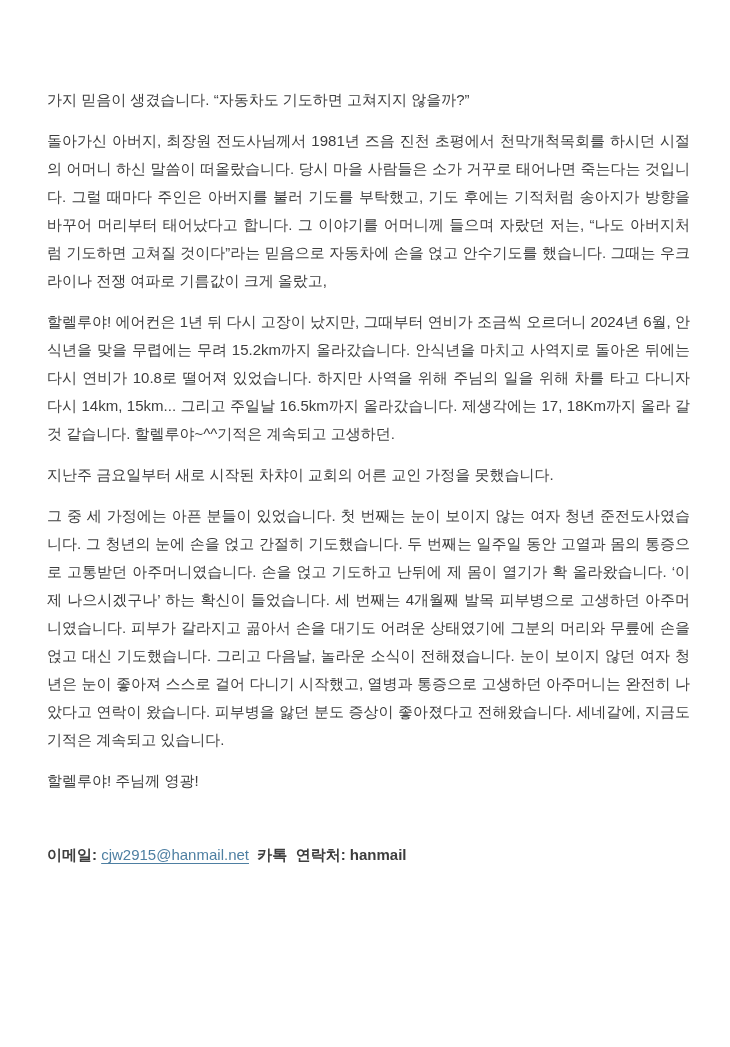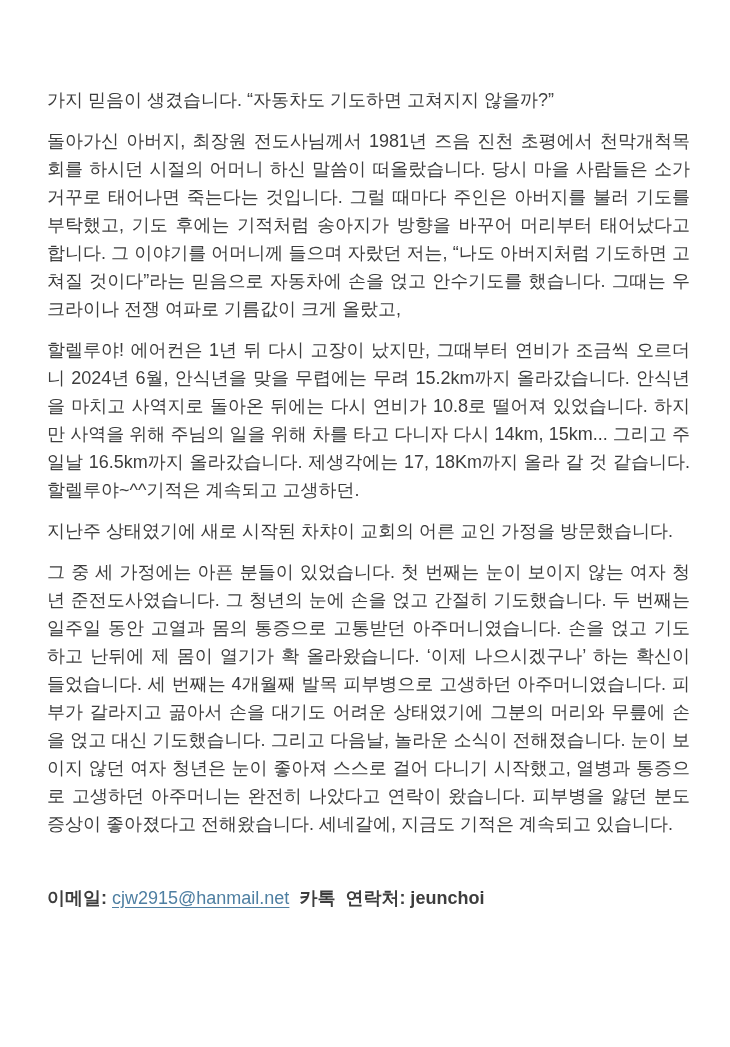--- a/index.html
+++ b/index.html
@@ -12,21 +12,21 @@
     color: #3d3d3d;
     overflow: hidden;
   }
   .page {
     width: 730px;
     height: 1047px;
     background: #ffffff;
     padding: 86px 40px 0 47px;
   }
   .content p {
-    font-size: 18px;
+    font-size: 15px;
     line-height: 28px;
     text-align: justify;
     word-break: normal;
     overflow-wrap: break-word;
     margin: 0 0 13px 0;
     color: #3d3d3d;
   }
   .content p.last-body { margin-bottom: 0; }
   .contact-line {
     margin-top: 46px !important;
@@ -41,18 +41,19 @@
   }
 </style>
 </head>
 <body style="color: rgb(61, 61, 61); background: rgb(255, 255, 255);">
 
 <div class="page">
   <div class="content">
     <p>가지 믿음이 생겼습니다. “자동차도 기도하면 고쳐지지 않을까?”</p>
     <p>돌아가신 아버지, 최장원 전도사님께서 1981년 즈음 진천 초평에서 천막개척목회를 하시던 시절의 어머니 하신 말씀이 떠올랐습니다. 당시 마을 사람들은 소가 거꾸로 태어나면 죽는다는 것입니다. 그럴 때마다 주인은 아버지를 불러 기도를 부탁했고, 기도 후에는 기적처럼 송아지가 방향을 바꾸어 머리부터 태어났다고 합니다. 그 이야기를 어머니께 들으며 자랐던 저는, “나도 아버지처럼 기도하면 고쳐질 것이다”라는 믿음으로 자동차에 손을 얹고 안수기도를 했습니다. 그때는 우크라이나 전쟁 여파로 기름값이 크게 올랐고,</p>
     <p>할렐루야! 에어컨은 1년 뒤 다시 고장이 났지만, 그때부터 연비가 조금씩 오르더니 2024년 6월, 안식년을 맞을 무렵에는 무려 15.2km까지 올라갔습니다. 안식년을 마치고 사역지로 돌아온 뒤에는 다시 연비가 10.8로 떨어져 있었습니다. 하지만 사역을 위해 주님의 일을 위해 차를 타고 다니자 다시 14km, 15km... 그리고 주일날 16.5km까지 올라갔습니다. 제생각에는 17, 18Km까지 올라 갈 것 같습니다. 할렐루야~^^기적은 계속되고 고생하던.</p>
-    <p>지난주 상태였기에 새로 시작된 차챠이 교회의 어른 교인 가정을 방문했습니다.</p>
+    <p>지난주 금요일부터 새로 시작된 차챠이 교회의 어른 교인 가정을 못했습니다.</p>
     <p>그 중 세 가정에는 아픈 분들이 있었습니다. 첫 번째는 눈이 보이지 않는 여자 청년 준전도사였습니다. 그 청년의 눈에 손을 얹고 간절히 기도했습니다. 두 번째는 일주일 동안 고열과 몸의 통증으로 고통받던 아주머니였습니다. 손을 얹고 기도하고 난뒤에 제 몸이 열기가 확 올라왔습니다. ‘이제 나으시겠구나’ 하는 확신이 들었습니다. 세 번째는 4개월째 발목 피부병으로 고생하던 아주머니였습니다. 피부가 갈라지고 곪아서 손을 대기도 어려운 상태였기에 그분의 머리와 무릎에 손을 얹고 대신 기도했습니다. 그리고 다음날, 놀라운 소식이 전해졌습니다. 눈이 보이지 않던 여자 청년은 눈이 좋아져 스스로 걸어 다니기 시작했고, 열병과 통증으로 고생하던 아주머니는 완전히 나았다고 연락이 왔습니다. 피부병을 앓던 분도 증상이 좋아졌다고 전해왔습니다. 세네갈에, 지금도 기적은 계속되고 있습니다.</p>
+    <p class="last-body">할렐루야! 주님께 영광!</p>
 
-    <p class="contact-line"><span>이메일: </span><a href="#">cjw2915@hanmail.net</a><span>  카톡  연락처: jeunchoi</span></p>
+    <p class="contact-line"><span>이메일: </span><a href="#">cjw2915@hanmail.net</a><span>  카톡  연락처: hanmail</span></p>
   </div>
 </div>
 
 </body></html>

